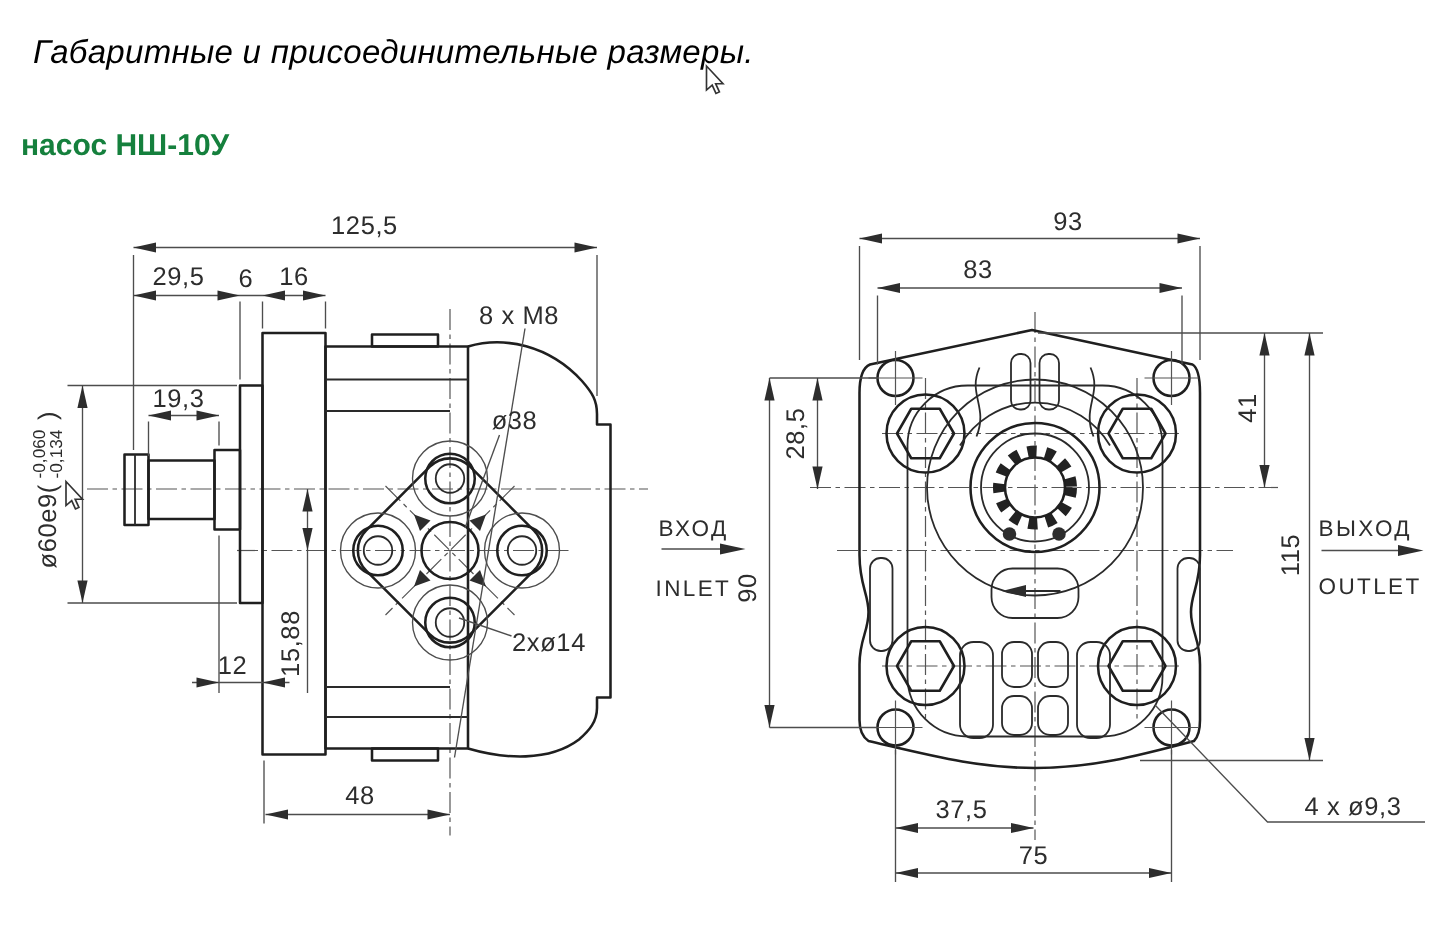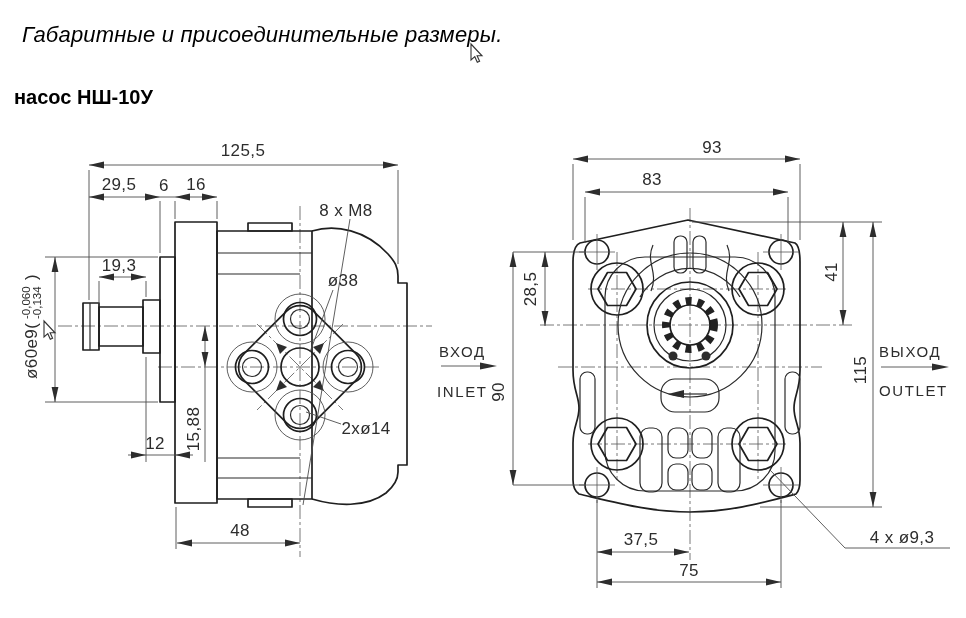--- a/index.html
+++ b/index.html
@@ -1,21 +1,21 @@
 <!DOCTYPE html>
 <html><head>
 <meta charset="utf-8">
 <style>
   html,body{margin:0;padding:0;background:#fff;width:966px;height:618px;overflow:hidden;}
   .stage{position:relative;width:966px;height:584px;background:#fff;
          font-family:"Liberation Sans",sans-serif;}
   .title{position:absolute;left:22px;top:22px;font-size:22px;font-style:italic;
          color:#000;letter-spacing:.2px;white-space:nowrap;}
   .subtitle{position:absolute;left:14px;top:86px;font-size:20px;font-weight:bold;
-         color:#000000;white-space:nowrap;}
+         color:#15803d;white-space:nowrap;}
   svg{position:absolute;left:0;top:0;}
   
   .k  {stroke:#1f1f1f;stroke-width:1.7;fill:none;stroke-linejoin:round;}
   .k2 {stroke:#2a2a2a;stroke-width:1.2;fill:none;stroke-linejoin:round;}
   .n  {stroke:#4d4d4d;stroke-width:.9;fill:none;}
   .cl {stroke:#555;stroke-width:.8;fill:none;stroke-dasharray:14 3 3 3;}
   .tick{stroke:#555;stroke-width:.8;fill:none;}
   .ah {fill:#2d2d2d;stroke:none;}
   text{font-family:"Liberation Sans",sans-serif;font-size:17px;fill:#2d2d2d;
        letter-spacing:.4px;}

